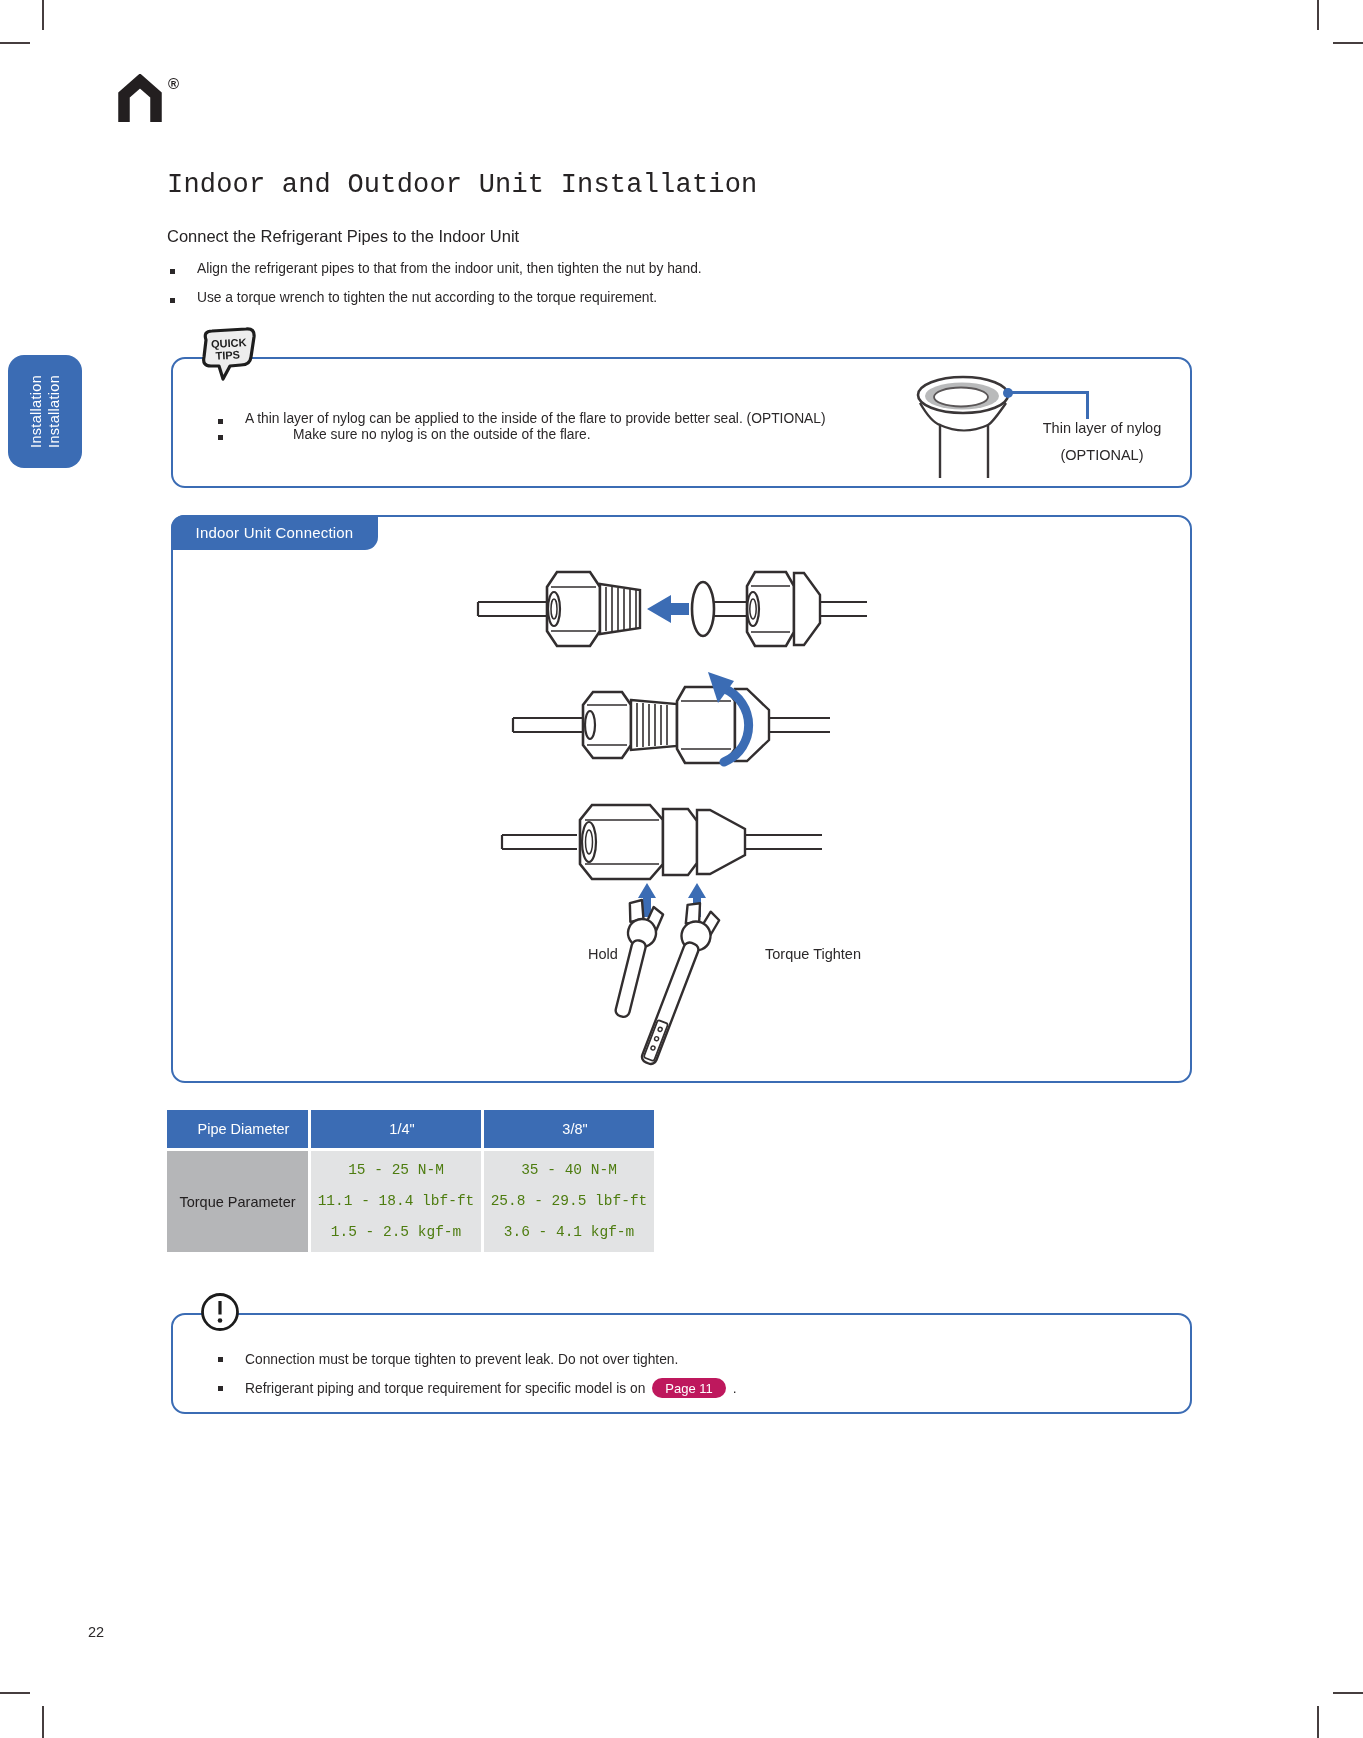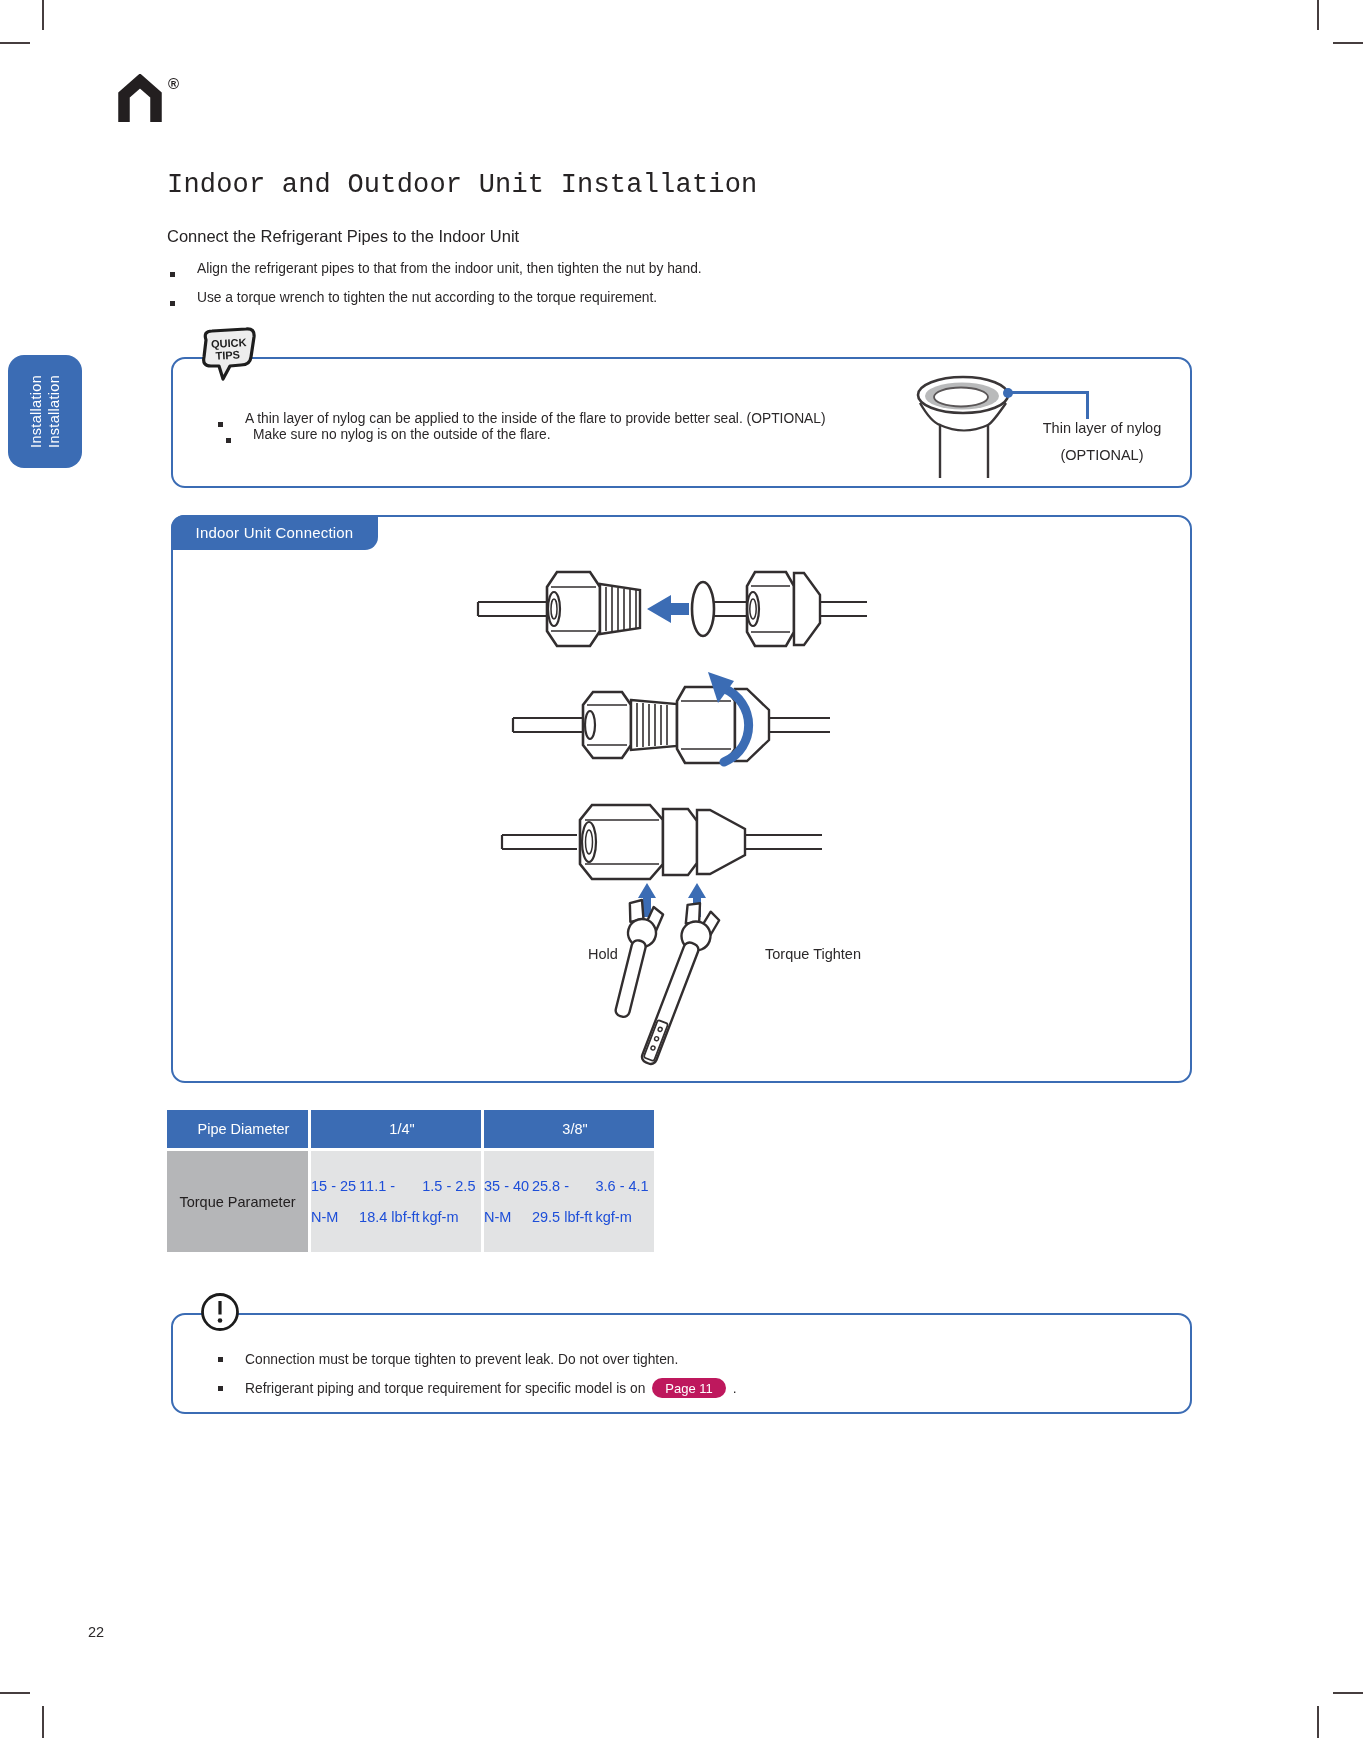--- a/index.html
+++ b/index.html
@@ -15,21 +15,21 @@
   
   .logo{position:absolute;left:110px;top:74px;display:flex;align-items:flex-end;}
   .logo .dell{font-size:60px;font-weight:bold;letter-spacing:2px;line-height:1;color:#231f20;}
   .logo svg{margin:0 0 10px 5px;}
   .logo .reg{font-size:15px;font-weight:bold;color:#231f20;margin:0 0 40px 3px;}
 
   
   .title{position:absolute;left:167px;top:170px;font-size:27px;color:#262324;letter-spacing:0.2px;font-family:Liberation Mono, monospace;}
   .subtitle{position:absolute;left:167px;top:227px;font-size:16.5px;color:#262324;}
 
-  .bullet{position:absolute;display:flex;align-items:flex-end;font-size:13.8px;color:#2b2829;line-height:17px;}
+  .bullet{position:absolute;display:flex;align-items:center;font-size:13.8px;color:#2b2829;line-height:17px;}
   .bullet .sq{flex:0 0 auto;width:5px;height:5px;background:#2b2829;margin:6px 0 0 0;}
   .bullet .bt{margin-left:22px;}
 
   
   .bluebox{position:absolute;border:2px solid #3b6cb4;border-radius:14px;background:#fff;}
 
   .tips-box{left:171px;top:357px;width:1021px;height:131px;}
   .conn-box{left:171px;top:515px;width:1021px;height:568px;}
   .caution-box{left:171px;top:1313px;width:1021px;height:101px;}
 
@@ -48,21 +48,21 @@
 
   .diag-label{position:absolute;font-size:14.5px;color:#2b2829;text-align:center;}
 
   
   .torque-table{
     position:absolute;left:167px;top:1110px;display:grid;
     grid-template-columns:141px 170px 170px;grid-template-rows:38px 101px;gap:3px;
   }
   .torque-table .hc{background:#3b6cb4;color:#fff;font-size:14.5px;display:flex;align-items:center;justify-content:center;padding-left:12px;}
   .torque-table .lc{background:#b5b6b8;color:#232021;font-size:14.5px;display:flex;align-items:center;justify-content:center;}
-  .torque-table .vc{background:#e2e3e4;color:#1d4ed8;font-size:14.5px;display:flex;flex-direction:row;align-items:center;justify-content:center;}
+  .torque-table .vc{background:#e2e3e4;color:#4d7c0f;font-size:14.5px;display:flex;flex-direction:column;align-items:center;justify-content:center;font-family:Liberation Mono, monospace;}
   .torque-table .vc span{display:block;line-height:31px;}
 
   
   .caution-bullet{position:absolute;display:flex;align-items:center;font-size:13.8px;color:#2b2829;}
   .caution-bullet .sq{flex:0 0 auto;width:5px;height:5px;background:#2b2829;margin-right:22px;}
   .pill{
     display:inline-flex;align-items:center;justify-content:center;
     background:#be185d;color:#fff;border-radius:10px;
     height:20px;padding:0 13px;font-size:13px;margin:0 7px 0 7px;
   }
@@ -123,21 +123,21 @@
   <svg class="abs" style="left:194px;top:326px;" width="68" height="64" viewBox="0 0 68 64">
     <path d="M12 14 Q9 5 18 5 L52 3 Q61 2 60 11 L57 31 Q56 39 47 39 L36 40 L29 53 L25 40 L17 40 Q8 40 10 31 Z" fill="#ededed" stroke="#1e1e1e" stroke-width="3.2" stroke-linejoin="round"></path>
     <text x="35" y="21" text-anchor="middle" font-size="11" font-weight="bold" fill="#1e1e1e" transform="rotate(-3 35 21)">QUICK</text>
     <text x="34" y="33" text-anchor="middle" font-size="11" font-weight="bold" fill="#1e1e1e" transform="rotate(-3 34 33)">TIPS</text>
   </svg>
 
   <div class="bullet" style="left:218px;top:410px;width:760px;">
     <span class="sq"></span>
     <span class="bt">A thin layer of nylog can be applied to the inside of the flare to provide better seal. (OPTIONAL)</span>
   </div>
-  <div class="bullet" style="left:226px;top:426px;width:760px;">
+  <div class="bullet" style="left:218px;top:426px;width:760px;gap:48px;">
     <span class="sq"></span>
     <span class="bt">Make sure no nylog is on the outside of the flare.</span>
   </div>
 
   <svg class="abs" style="left:895px;top:362px;" width="130" height="122" viewBox="0 0 130 122">
     <ellipse cx="68" cy="33" rx="45" ry="18" fill="#ffffff" stroke="#3a3637" stroke-width="2.6"></ellipse>
     <ellipse cx="67" cy="34" rx="37" ry="13.5" fill="#b9babb" stroke="none"></ellipse>
     <ellipse cx="66" cy="35" rx="27" ry="9.5" fill="#ffffff" stroke="#5a5657" stroke-width="1.8"></ellipse>
     <path d="M25 41 Q36 60 45 63 L45 116" fill="none" stroke="#3a3637" stroke-width="2.4"></path>
     <path d="M111 41 Q98 60 93 63 L93 116" fill="none" stroke="#3a3637" stroke-width="2.4"></path>

